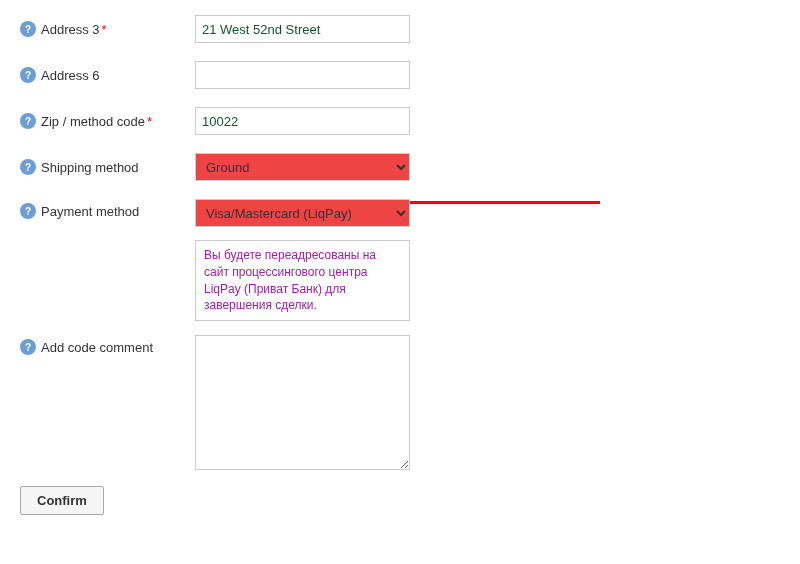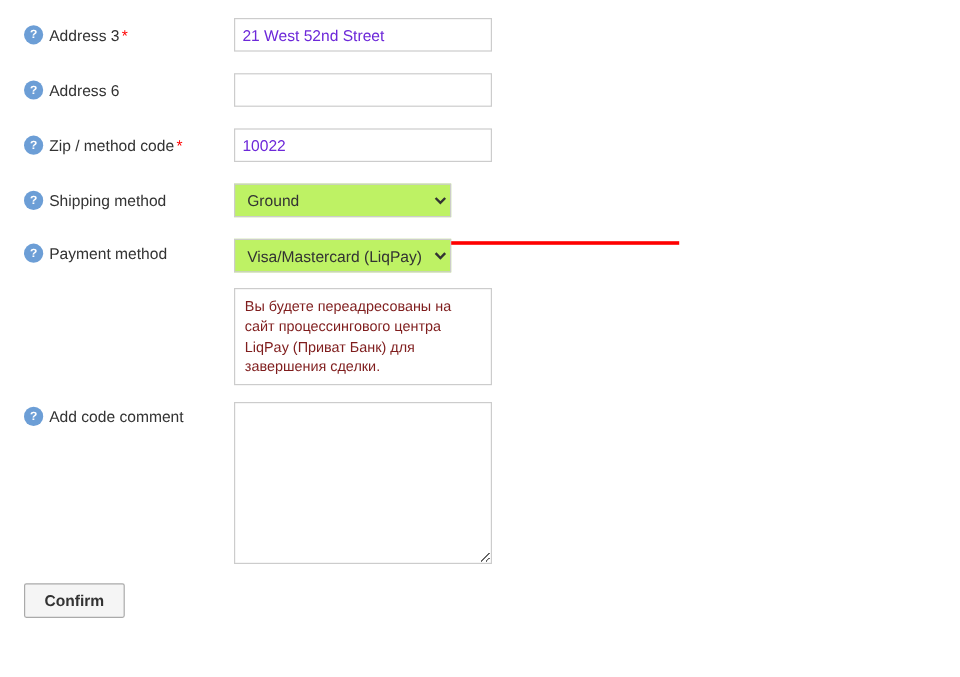--- a/index.html
+++ b/index.html
@@ -57,32 +57,32 @@
       color: red;
       margin-left: 2px;
     }
 
     .form-input {
       width: 215px;
       height: 28px;
       padding: 3px 6px;
       border: 1px solid #ccc;
       font-size: 13px;
-      color: #6d28d9;
+      color: #14532d;
       background: #fff;
     }
 
     .form-select {
-      width: 181px;
+      width: 215px;
       height: 28px;
       padding: 3px 6px;
       border: 1px solid #ccc;
       font-size: 13px;
       color: #333;
-      background: #bef264;
+      background: #ef4444;
       cursor: pointer;
       appearance: auto;
     }
 
     .payment-method-wrapper {
       display: flex;
       align-items: flex-start;
     }
 
     .payment-select-row {
@@ -99,21 +99,21 @@
     }
 
     .info-box {
       margin-top: 4px;
       margin-left: 175px;
       width: 215px;
       border: 1px solid #ccc;
       background: #fff;
       padding: 6px 8px;
       font-size: 12px;
-      color: #7f1d1d;
+      color: #a21caf;
       line-height: 1.4;
     }
 
     .comment-row {
       display: flex;
       align-items: flex-start;
       margin-top: 8px;
       margin-bottom: 12px;
     }
 

